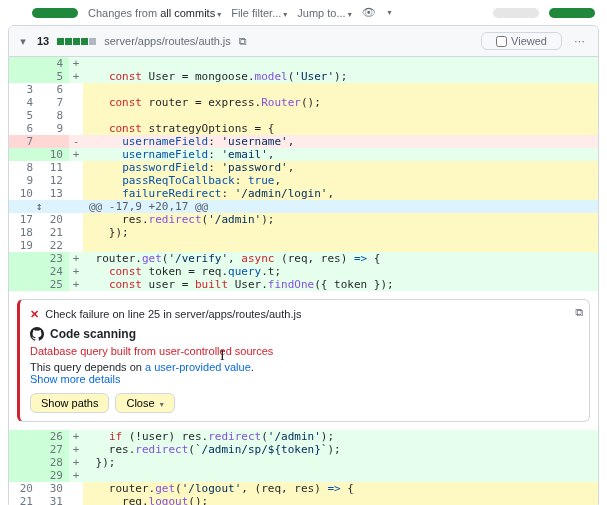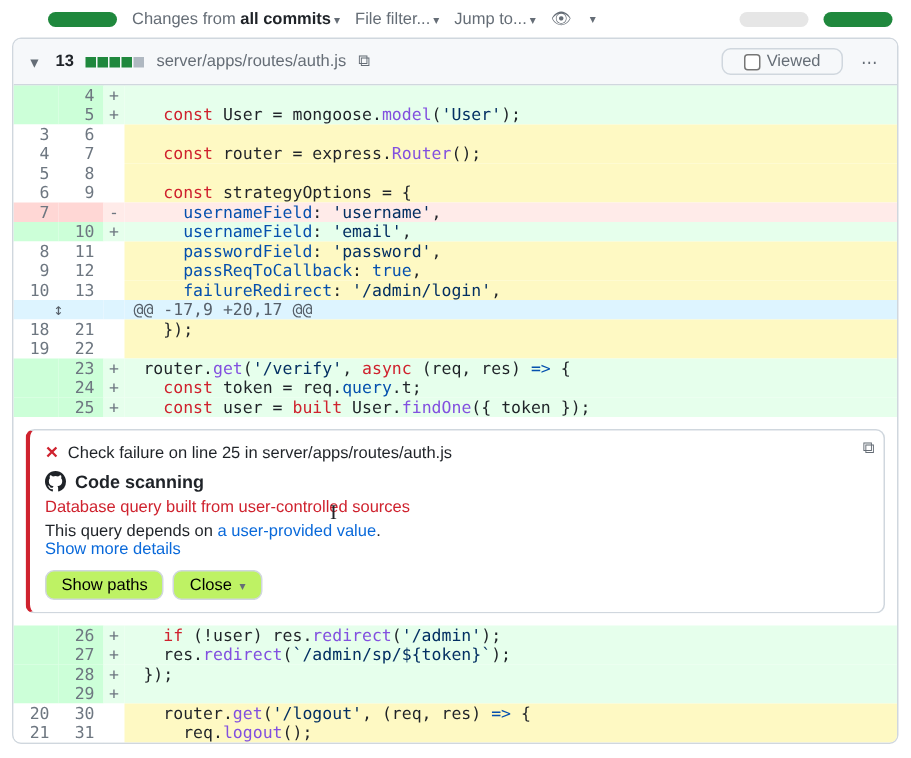--- a/index.html
+++ b/index.html
@@ -6,21 +6,21 @@
     body {
       font-family: -apple-system, BlinkMacSystemFont, "Segoe UI", Helvetica, Arial, sans-serif;
       font-size: 12px;
       color: #1f2328;
       background: #fff;
       width: 607px;
       padding: 4px 8px 16px;
     }
     .topbar { display:flex; align-items:center; gap:10px; font-size:11px; color:#656d76; padding:2px 4px 6px 24px; }
     .topbar .link { color:#656d76; cursor:pointer; }
-    .topbar .strong { color:#1f2328; font-weight:700; }
+    .topbar .strong { color:#1f2328; font-weight:400; }
     .caret { font-size:8px; margin-left:2px; color:#656d76; }
     .eyeicon { color:#656d76; }
     .pill { width:46px; height:10px; border-radius:6px; background:#e6e6e6; }
     .pill.green { background:#1f883d; }
     .file { border:1px solid #d0d7de; border-radius:6px; margin-bottom:10px; overflow:hidden; }
     .file-head { display:flex; align-items:center; gap:8px; padding:6px 8px; background:#f6f8fa; border-bottom:1px solid #d0d7de; font-size:11px; }
     .chev { width:12px; height:12px; display:flex; align-items:center; justify-content:center; color:#656d76; cursor:pointer; }
     .count { font-weight:600; color:#1f2328; }
     .diffstat { display:flex; gap:1px; }
     .diffstat span { width:7px; height:7px; background:#1f883d; display:inline-block; }
@@ -44,21 +44,21 @@
     .k-kw{color:#cf222e} .k-fn{color:#8250df} .k-str{color:#032f62} .k-bool{color:#0550ae} .k-prop{color:#0550ae} .k-op{color:#0550ae}
     .alert { margin:8px; border:1px solid #d0d7de; border-left:3px solid #cf222e; border-radius:6px; padding:8px 10px; font-size:11px; position:relative; }
     .alert .x { color:#cf222e; margin-right:6px; font-weight:bold; }
     .alert-title-row { display:flex; align-items:flex-start; gap:6px; margin:6px 0 4px; }
     .ghlogo { width:14px; height:14px; fill:#1f2328; }
     .alert-title { font-weight:600; font-size:12px; }
     .alert-msg { color:#cf222e; font-weight:400; margin-bottom:4px; }
     .alert-body { color:#1f2328; }
     .alert-link { color:#0969da; cursor:pointer; }
     .alert-actions { margin-top:8px; display:flex; gap:6px; }
-    .btn { border:1px solid #d0d7de; border-radius:6px; background:#bef264; padding:3px 10px; font-size:11px; cursor:pointer; }
+    .btn { border:1px solid #d0d7de; border-radius:6px; background:#fef9c3; padding:3px 10px; font-size:11px; cursor:pointer; }
     .alert-copy { position:absolute; top:6px; right:6px; color:#656d76; cursor:pointer; }
     .cursor-i { position:absolute; left:200px; top:48px; font-family:serif; font-size:14px; color:#1f2328; }
   </style>
 </head>
 <body>
 
 <div class="topbar">
   <span class="pill green"></span>
   <span><span>Changes from</span> <span class="strong">all commits</span><span class="caret">▾</span></span>
   <span class="link"><span>File filter...</span><span class="caret">▾</span></span>
@@ -155,20 +155,26 @@
     <tr>
           <td class="ln">10</td>
           <td class="ln">13</td>
           <td class="mk"></td>
           <td class="code">     <span class="k-prop">failureRedirect</span>: <span class="k-str">'/admin/login'</span>,</td>
         </tr>
     <tr class="hunk">
           <td class="ln" colspan="2">↕</td>
           <td class="mk"></td>
           <td class="code">@@ -17,9 +20,17 @@</td>
+        </tr>
+    <tr>
+          <td class="ln">17</td>
+          <td class="ln">20</td>
+          <td class="mk"></td>
+          <td class="code">     res.<span class="k-fn">redirect</span>(<span class="k-str">'/admin'</span>);</td>
         </tr>
     <tr>
           <td class="ln">18</td>
           <td class="ln">21</td>
           <td class="mk"></td>
           <td class="code">   });</td>
         </tr>
     <tr>
           <td class="ln">19</td>
           <td class="ln">22</td>

